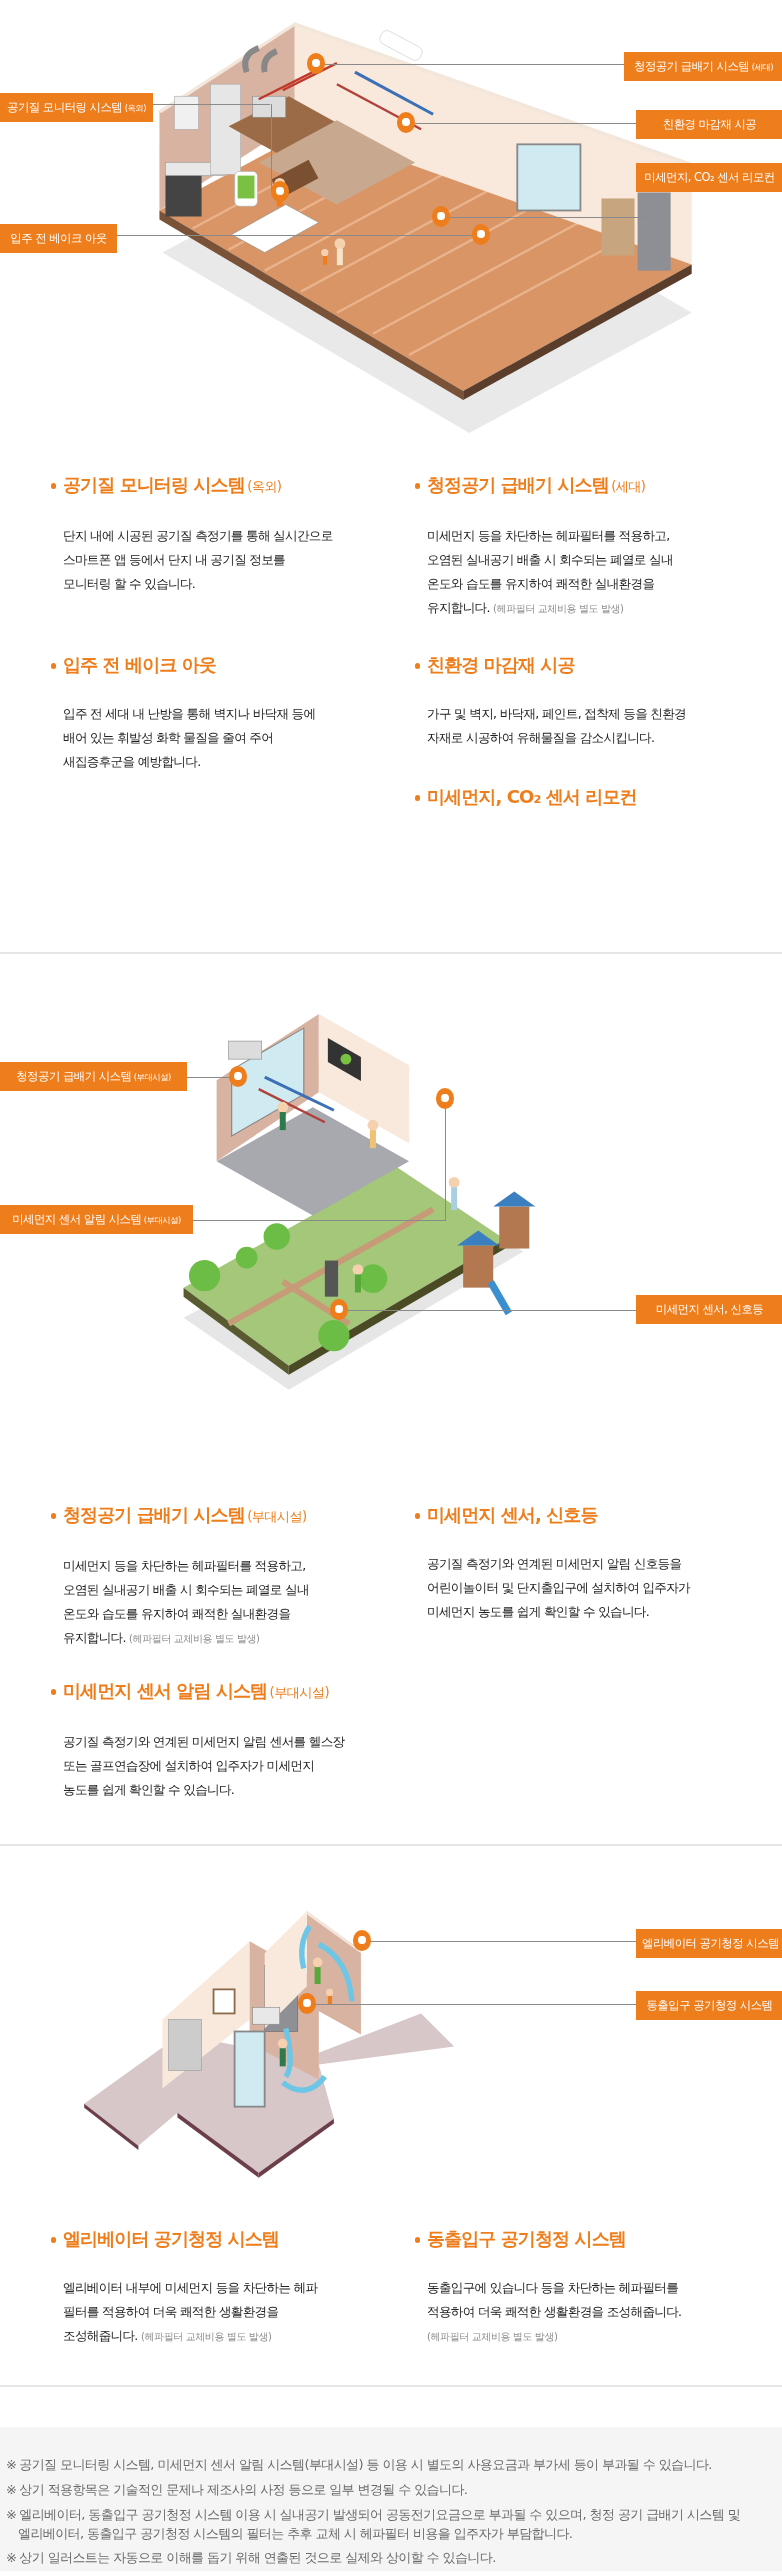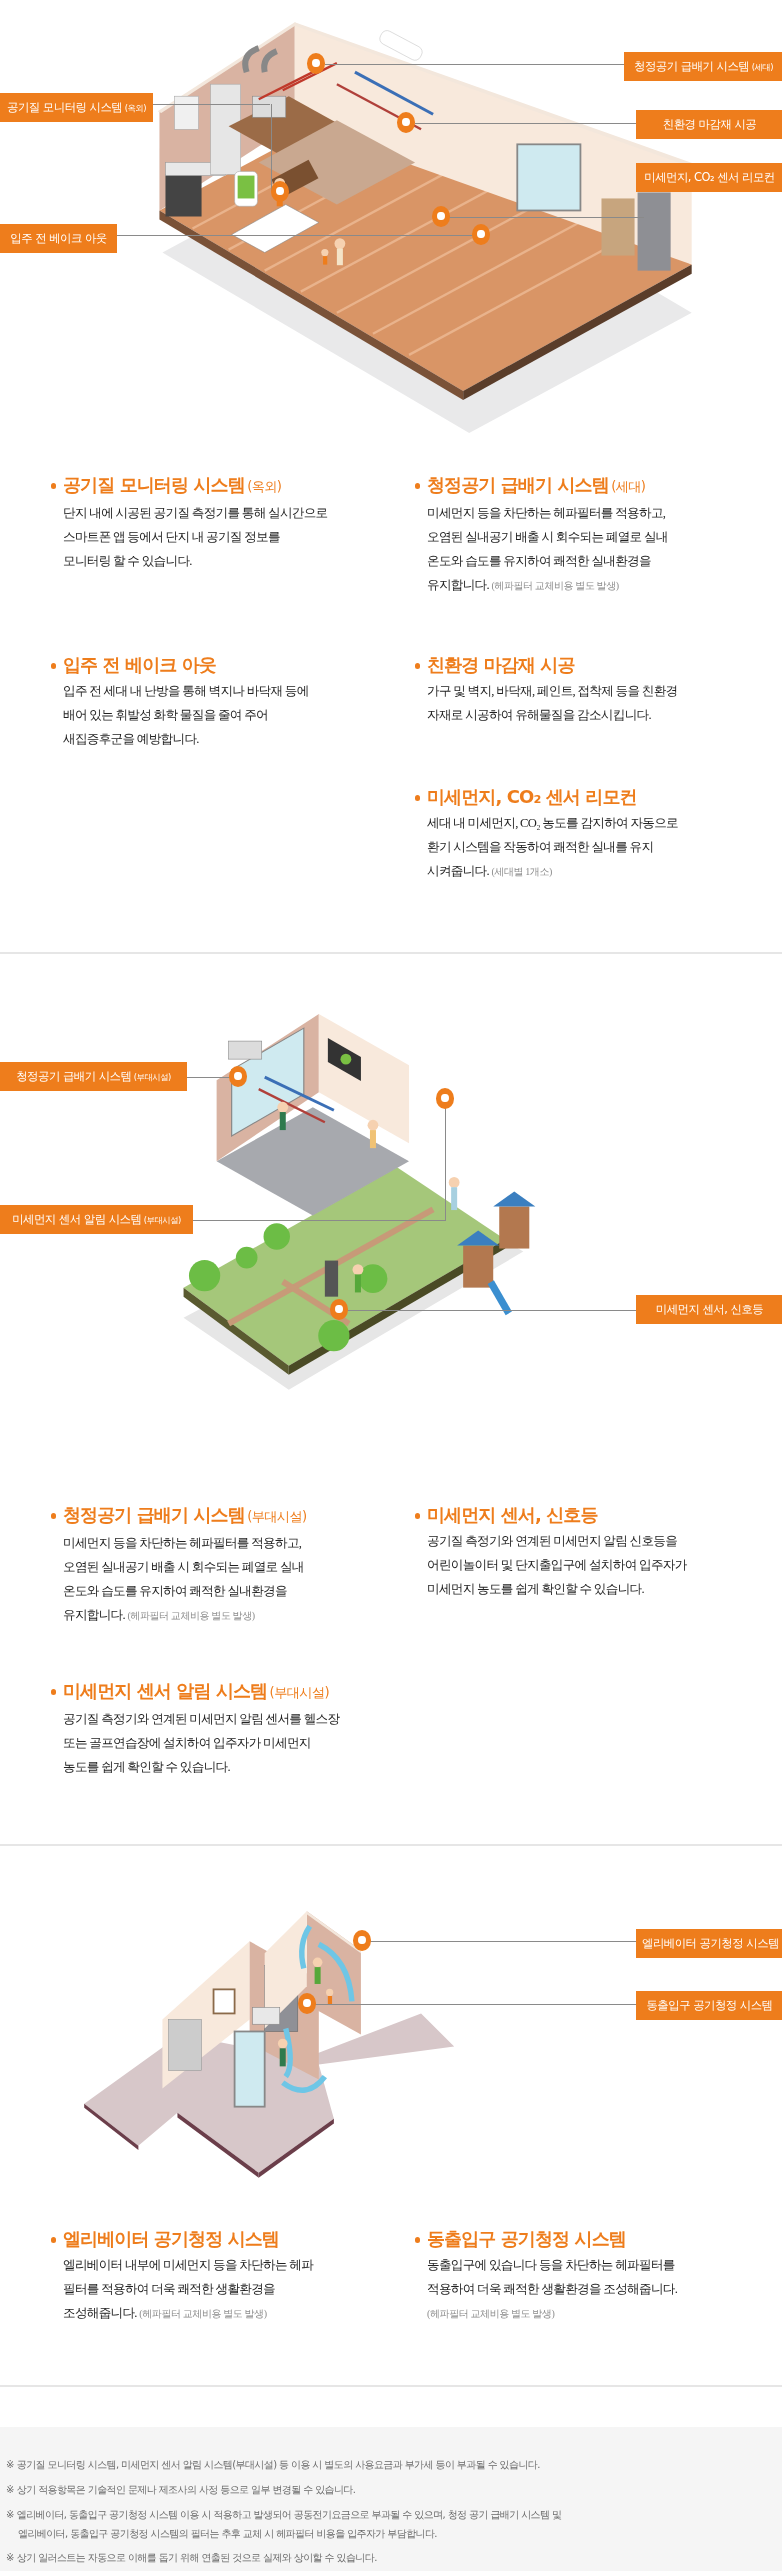--- a/index.html
+++ b/index.html
@@ -29,30 +29,30 @@
     .feature { position: absolute; width: 337px; }
     .feature .ftitle {
       font-size: 18px; font-weight: bold; color: #ee7d1c; letter-spacing: -0.9px;
       line-height: 24px; white-space: nowrap; position: relative; padding-left: 12px;
     }
     .feature .ftitle::before {
       content: ""; position: absolute; left: 0; top: 10.2px; width: 5.4px; height: 5.4px; border-radius: 50%; background: #ee7d1c;
     }
     .feature .ftitle .sub { font-size: 13.2px; font-weight: normal; letter-spacing: -0.6px; margin-left: 2.4px; }
     .feature .fbody {
-      margin-top: 2px; padding-left: 12px; font-size: 12.6px; line-height: 24px; color: #222;
-      letter-spacing: -0.7px; white-space: pre-line; font-family: Liberation Serif, serif;
+      margin-top: 25px; padding-left: 12px; font-size: 12.6px; line-height: 24px; color: #222;
+      letter-spacing: -0.7px; white-space: pre-line;
     }
     .feature .note { color: #8c8c8c; font-size: 10px; letter-spacing: -0.4px; }
 
     .notes {
       position: absolute; left: 0; top: 2427px; width: 782px; height: 144px; background: #f5f5f5;
       padding: 25px 0 0 6px;
     }
-    .notes .line { font-size: 10px; color: #6a6a6a; letter-spacing: -0.6px; line-height: 25px; white-space: nowrap; }
+    .notes .line { font-size: 13px; color: #6a6a6a; letter-spacing: -0.6px; line-height: 25px; white-space: nowrap; }
     .notes .line .mark { margin-right: 3px; }
     .notes .cont { padding-left: 12px; line-height: 21.7px; margin-top: -3.6px; }
   </style>
 </head>
 <body>
 
 <div class="stage" style="top:0;height:433px;">
   <svg width="782" height="433" viewBox="0 0 1300 720">
 
     <polygon points="270,420 780,720 1150,520 640,220" fill="#e9e9ea"></polygon>
@@ -149,23 +149,20 @@
 온도와 습도를 유지하여 쾌적한 실내환경을
 유지합니다. </span><span class="note">(헤파필터 교체비용 별도 발생)</span></div>
 </div>
 <div class="feature" style="left:415px;top:653px;">
   <div class="ftitle"><span>친환경 마감재 시공</span></div>
   <div class="fbody"><span>가구 및 벽지, 바닥재, 페인트, 접착제 등을 친환경
 자재로 시공하여 유해물질을 감소시킵니다.</span></div>
 </div>
 <div class="feature" style="left:415px;top:785px;">
   <div class="ftitle"><span>미세먼지, CO₂ 센서 리모컨</span></div>
-  <div class="fbody"><span>세대 내 미세먼지, CO₂ 농도를 감지하여 자동으로
-환기 시스템을 작동하여 쾌적한 실내를 유지
-시켜줍니다. </span><span class="note">(세대별 1개소)</span></div>
 </div>
 
 <div class="divider" style="top:952px;"></div>
 
 <div class="stage" style="top:999px;height:457px;">
   <svg width="782" height="457" viewBox="0 0 1300 760">
 
     <polygon points="305,530 480,650 870,420 700,320" fill="#e6e6e6"></polygon>
     <polygon points="305,480 480,610 840,400 660,280" fill="#a5c77a"></polygon>
     <polygon points="305,480 480,610 480,625 305,495" fill="#5a5a30"></polygon>
@@ -298,17 +295,17 @@
   <div class="fbody" style="line-height:24px;"><span>동출입구에 있습니다 등을 차단하는 헤파필터를
 적용하여 더욱 쾌적한 생활환경을 조성해줍니다.
 </span><span class="note">(헤파필터 교체비용 별도 발생)</span></div>
 </div>
 
 <div class="divider" style="top:2385px;"></div>
 
 <div class="notes">
   <div class="line"><span class="mark">※</span><span>공기질 모니터링 시스템, 미세먼지 센서 알림 시스템(부대시설) 등 이용 시 별도의 사용요금과 부가세 등이 부과될 수 있습니다.</span></div>
   <div class="line"><span class="mark">※</span><span>상기 적용항목은 기술적인 문제나 제조사의 사정 등으로 일부 변경될 수 있습니다.</span></div>
-  <div class="line"><span class="mark">※</span><span>엘리베이터, 동출입구 공기청정 시스템 이용 시 적용하고 발생되어 공동전기요금으로 부과될 수 있으며, 청정 공기 급배기 시스템 및</span></div>
+  <div class="line"><span class="mark">※</span><span>엘리베이터, 동출입구 공기청정 시스템 이용 시 실내공기 발생되어 공동전기요금으로 부과될 수 있으며, 청정 공기 급배기 시스템 및</span></div>
   <div class="line cont"><span>엘리베이터, 동출입구 공기청정 시스템의 필터는 추후 교체 시 헤파필터 비용을 입주자가 부담합니다.</span></div>
   <div class="line"><span class="mark">※</span><span>상기 일러스트는 자동으로 이해를 돕기 위해 연출된 것으로 실제와 상이할 수 있습니다.</span></div>
 </div>
 
 
 </body></html>

